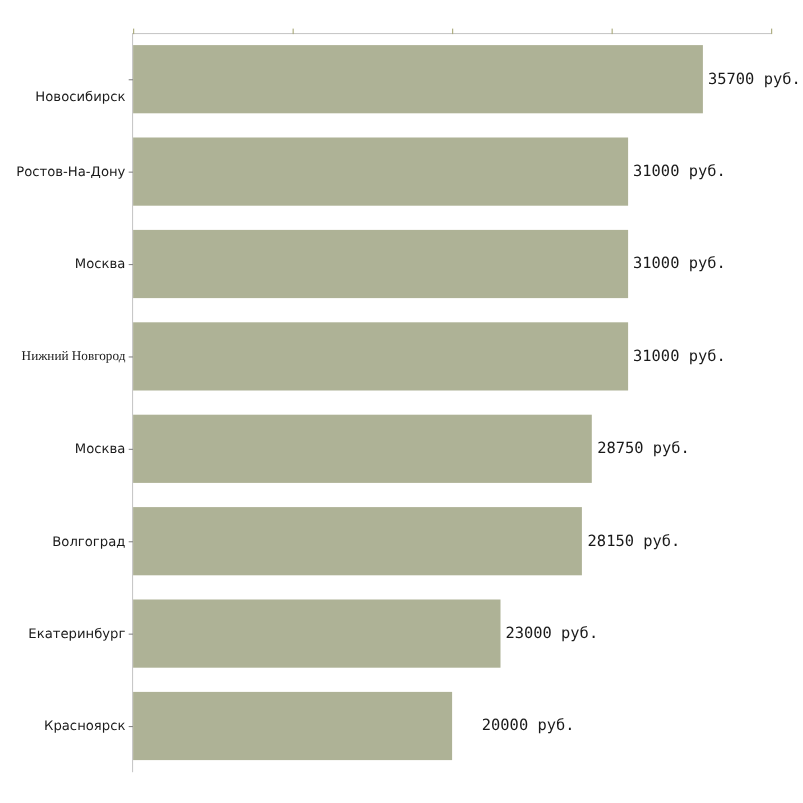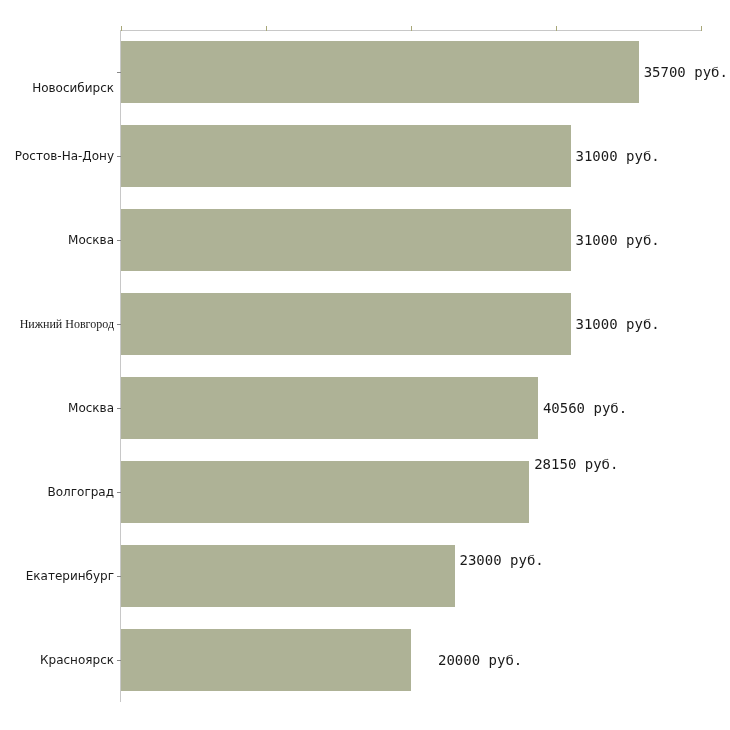--- a/index.html
+++ b/index.html
@@ -133,17 +133,17 @@
       <div class="xtick" style="left: 290px;"></div>
       <div class="xtick" style="left: 435px;"></div>
       <div class="xtick" style="left: 580px;"></div>
     </div>
   <div id="xlabels"></div>
 
 <div class="bar-value" style="left: 643.65px; top: 72px; position: absolute;">35700 руб.</div>
     <div class="bar-value" style="left: 575.5px; top: 156px; position: absolute;">31000 руб.</div>
     <div class="bar-value" style="left: 575.5px; top: 240px; position: absolute;">31000 руб.</div>
     <div class="bar-value" style="left: 575.5px; top: 324px; position: absolute;">31000 руб.</div>
-    <div class="bar-value" style="left: 542.875px; top: 408px; position: absolute;">40560 руб.</div>
-    <div class="bar-value" style="left: 534.175px; top: 464px; position: absolute;">28150 руб.</div>
-    <div class="bar-value" style="left: 459.5px; top: 560px; position: absolute;">23000 руб.</div>
+    <div class="bar-value" style="left: 542.875px; top: 408px; position: absolute;">28750 руб.</div>
+    <div class="bar-value" style="left: 534.175px; top: 492px; position: absolute;">28150 руб.</div>
+    <div class="bar-value" style="left: 459.5px; top: 576px; position: absolute;">23000 руб.</div>
     <div class="bar-value" style="left: 438px; top: 660px; position: absolute; text-align: right;">20000 руб.</div>
   </div>
 
 </body></html>

